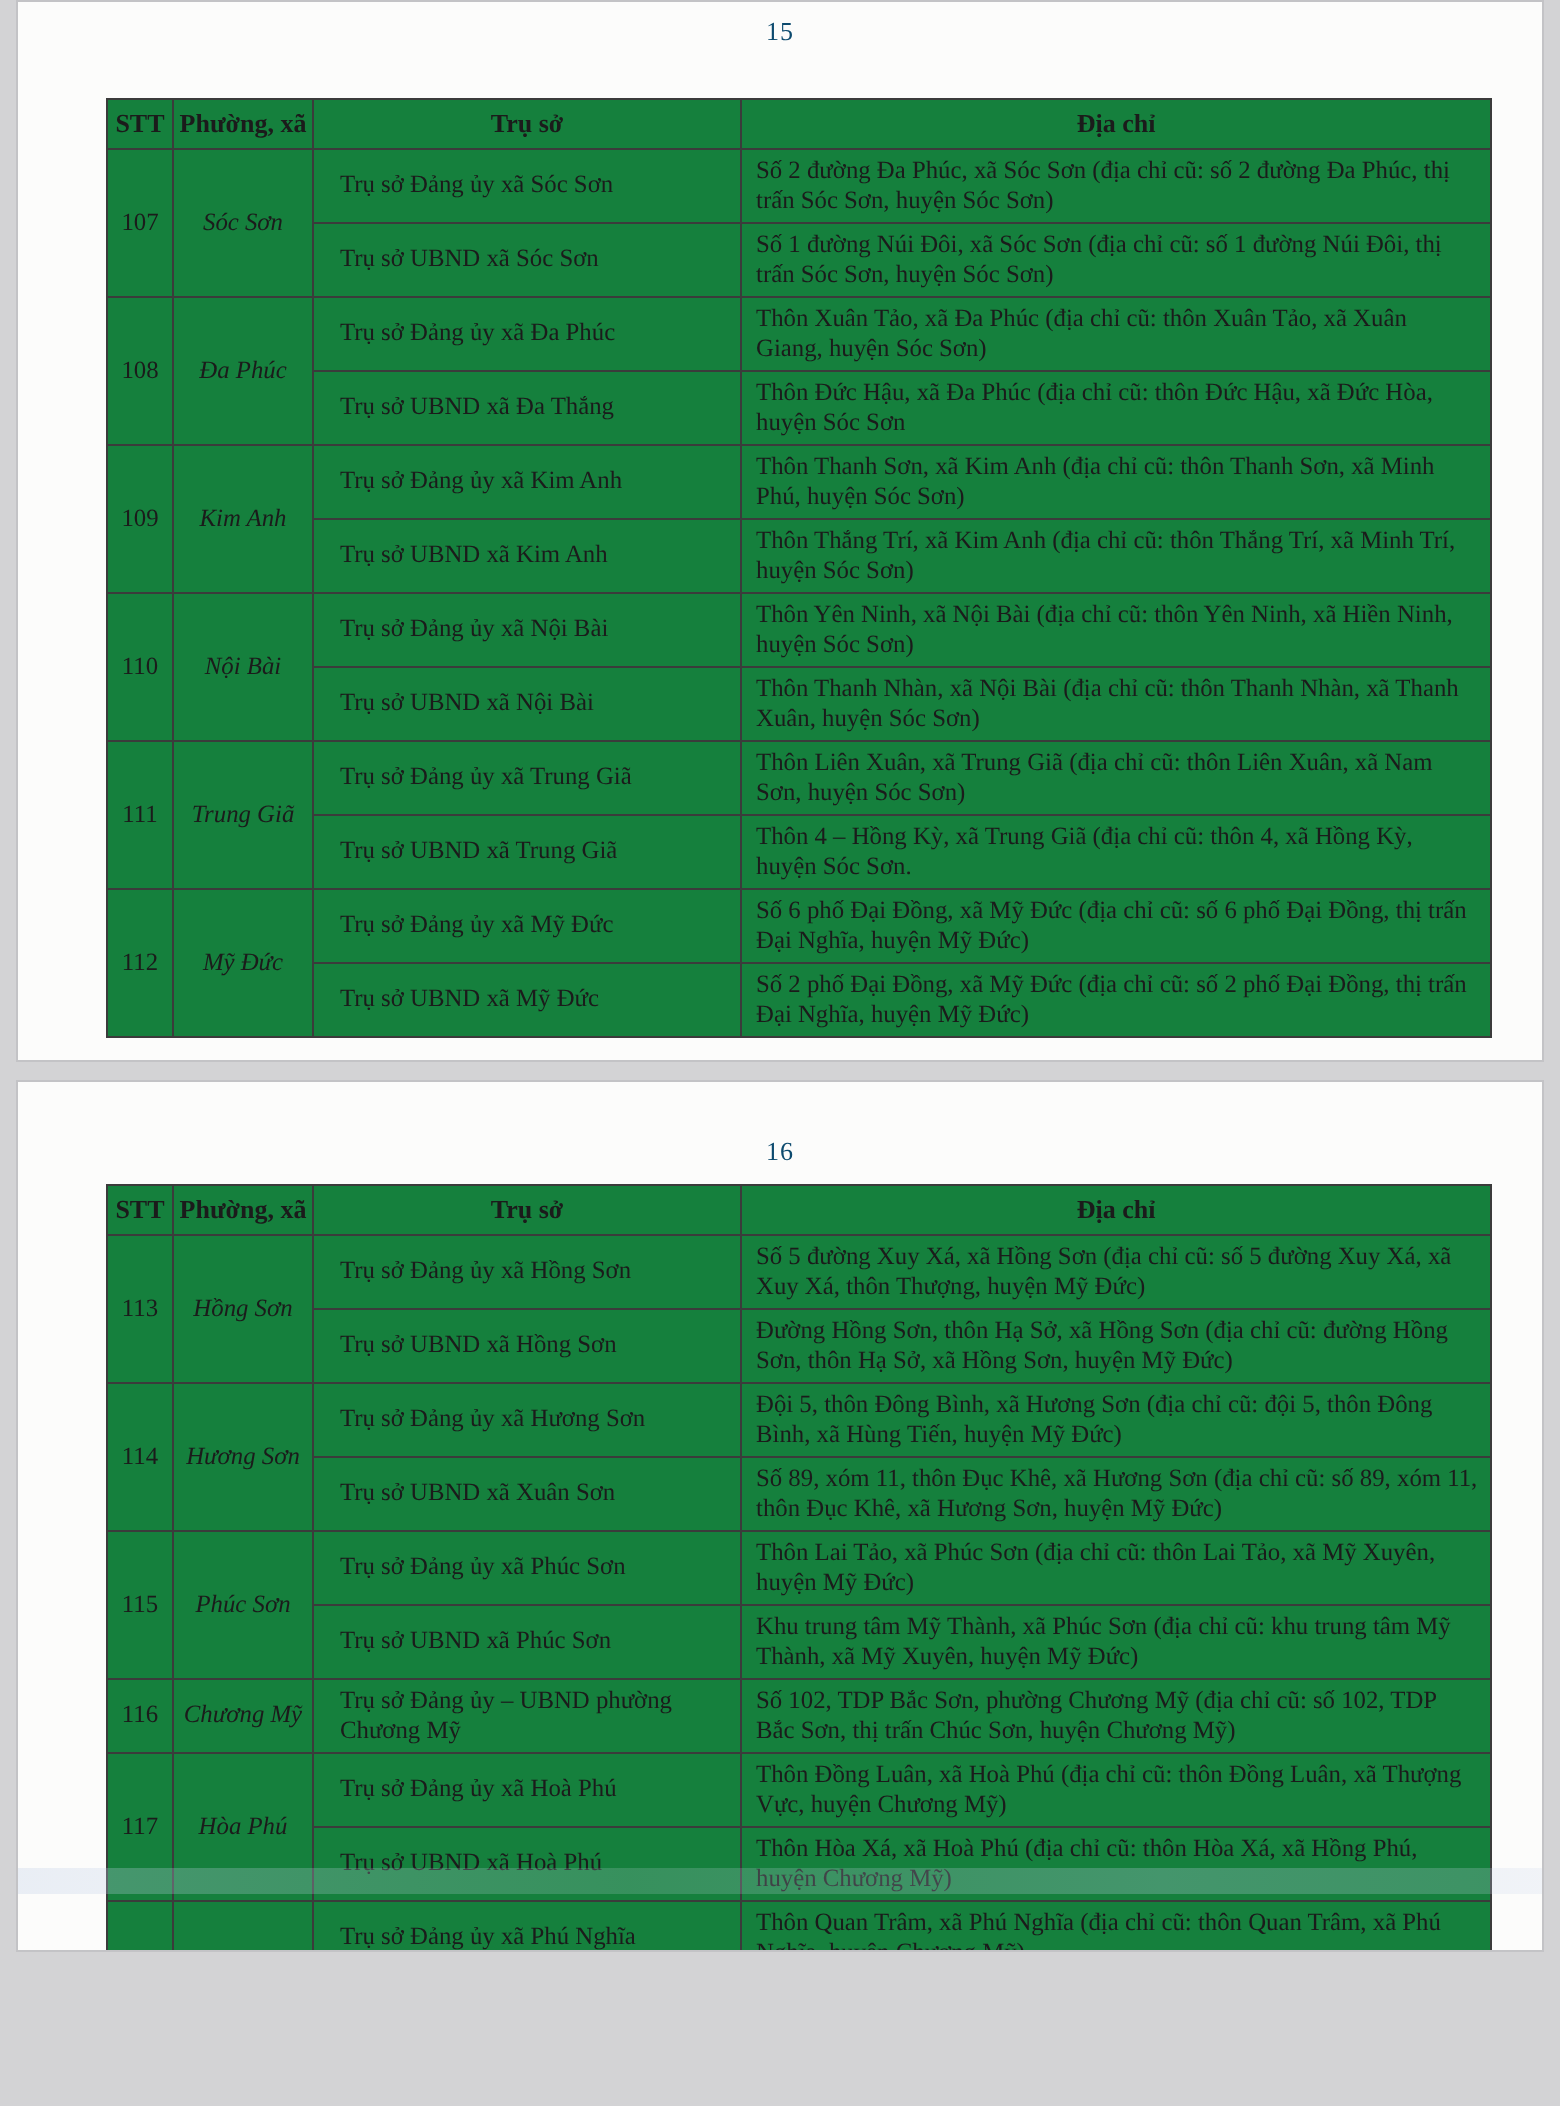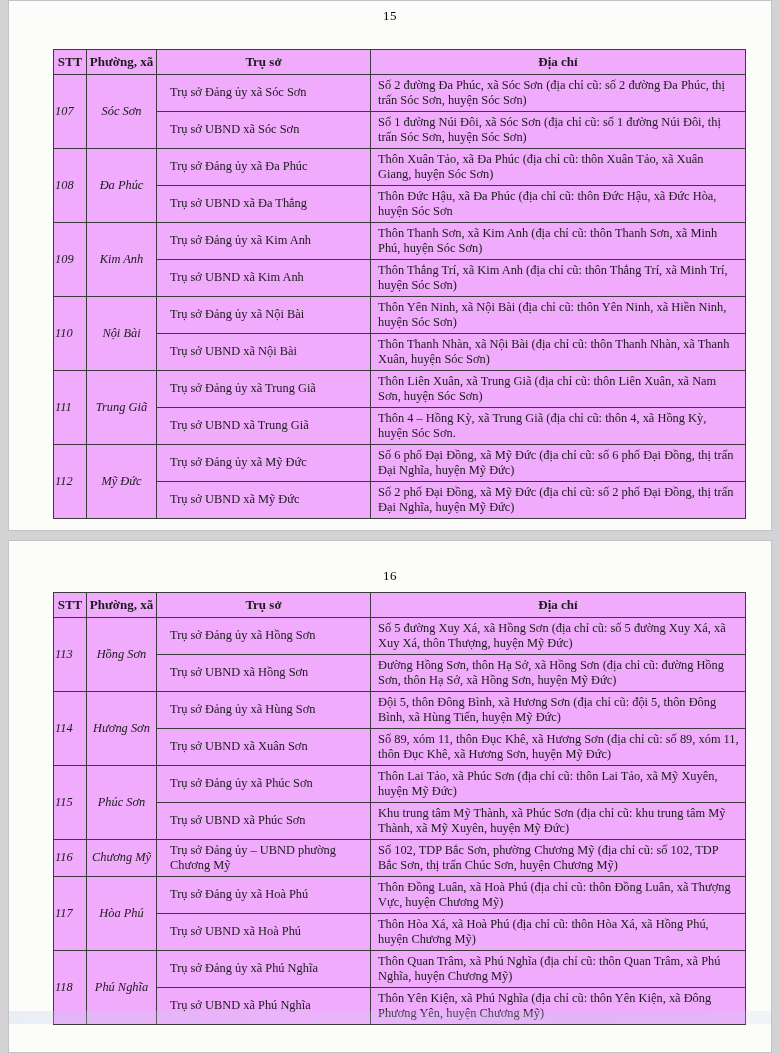--- a/index.html
+++ b/index.html
@@ -18,35 +18,35 @@
   .page {
     width: 764px;
     margin: 0 auto;
     background: #fcfcfb;
     border: 1px solid #c3c3c6;
     position: relative;
     overflow: hidden;
   }
   .page-15 { height: 531px; }
   .page-gap { height: 9px; }
-  .page-16 { height: 513px; }
+  .page-16 { height: 436px; }
   .page-number {
     text-align: center;
     font-size: 13px;
-    color: #000000;
+    color: #0c4a6e;
     letter-spacing: 0.5px;
   }
   .page-15 .page-number { padding-top: 7px; }
   .page-16 .page-number { padding-top: 27px; }
   table.offices {
     border-collapse: collapse;
     table-layout: fixed;
     width: 692px;
     margin-left: 44px;
-    background: #f0abfc;
+    background: #15803d;
   }
   .page-15 table.offices { margin-top: 25px; }
   .page-16 table.offices { margin-top: 8px; }
   table.offices th,
   table.offices td {
     border: 1px solid #3b3b3b;
     color: #1b1b1b;
     vertical-align: middle;
     overflow: hidden;
   }
@@ -60,22 +60,22 @@
   table.offices td {
     font-size: 12.4px;
     line-height: 15.5px;
     height: 33px;
   }
   .col-stt  { width: 33px;  }
   .col-ward { width: 70px;  }
   .col-off  { width: 214px; }
   .col-addr { width: 375px; }
   td.cell-stt {
+    text-align: center;
     padding: 2px 1px;
-    font-style: italic;
   }
   td.cell-ward {
     text-align: center;
     padding: 2px 2px;
     font-style: italic;
   }
   td.cell-office {
     text-align: left;
     padding: 2px 6px 2px 13px;
   }
@@ -207,21 +207,21 @@
             <td class="cell-office">Trụ sở Đảng ủy xã Hồng Sơn</td>
             <td class="cell-addr">Số 5 đường Xuy Xá, xã Hồng Sơn (địa chỉ cũ: số 5 đường Xuy Xá, xã Xuy Xá, thôn Thượng, huyện Mỹ Đức)</td>
           </tr>
           <tr>
             <td class="cell-office">Trụ sở UBND xã Hồng Sơn</td>
             <td class="cell-addr">Đường Hồng Sơn, thôn Hạ Sở, xã Hồng Sơn (địa chỉ cũ: đường Hồng Sơn, thôn Hạ Sở, xã Hồng Sơn, huyện Mỹ Đức)</td>
           </tr>
           <tr>
             <td rowspan="2" class="cell-stt">114</td>
             <td rowspan="2" class="cell-ward">Hương Sơn</td>
-            <td class="cell-office">Trụ sở Đảng ủy xã Hùng Sơn</td>
+            <td class="cell-office">Trụ sở Đảng ủy xã Hương Sơn</td>
             <td class="cell-addr">Đội 5, thôn Đông Bình, xã Hương Sơn (địa chỉ cũ: đội 5, thôn Đông Bình, xã Hùng Tiến, huyện Mỹ Đức)</td>
           </tr>
           <tr>
             <td class="cell-office">Trụ sở UBND xã Xuân Sơn</td>
             <td class="cell-addr">Số 89, xóm 11, thôn Đục Khê, xã Hương Sơn (địa chỉ cũ: số 89, xóm 11, thôn Đục Khê, xã Hương Sơn, huyện Mỹ Đức)</td>
           </tr>
           <tr>
             <td rowspan="2" class="cell-stt">115</td>
             <td rowspan="2" class="cell-ward">Phúc Sơn</td>
             <td class="cell-office">Trụ sở Đảng ủy xã Phúc Sơn</td>

